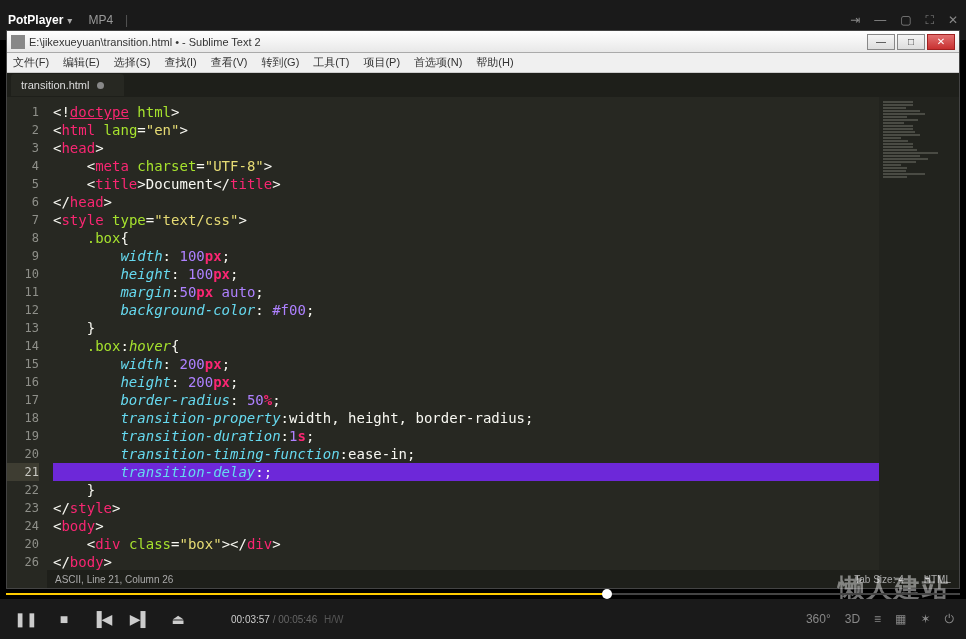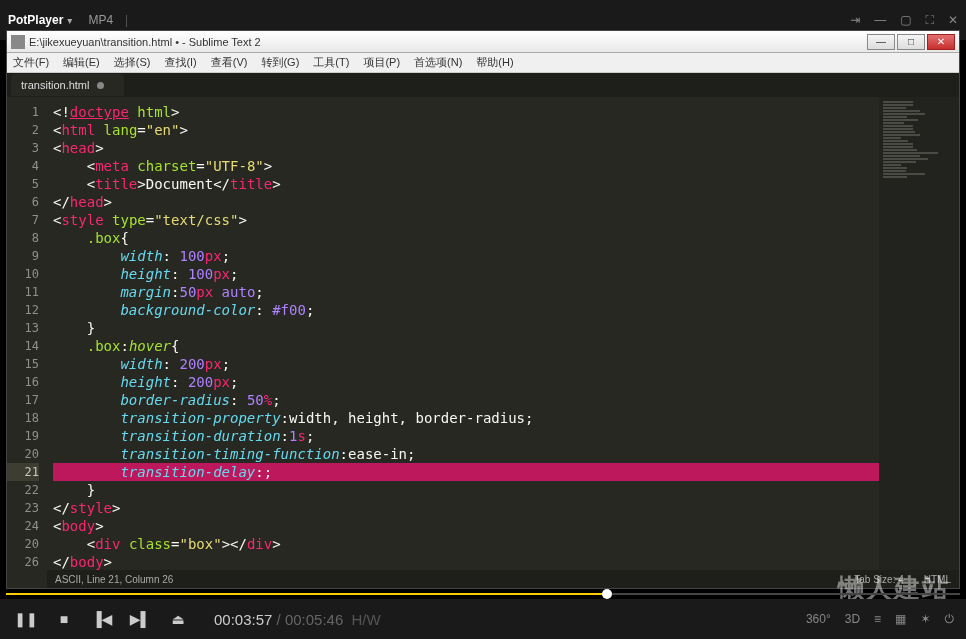--- a/index.html
+++ b/index.html
@@ -27,48 +27,48 @@
 .tabbar { height: 24px; background: #1e1f1a; display: flex; align-items: center; padding-left: 4px; }
 .tab { height: 22px; background: #272822; color: #ddd; font-size: 11px; padding: 0 20px 0 10px; display: flex; align-items: center; border-radius: 3px 3px 0 0; position: relative; }
 .tab .dot { width: 7px; height: 7px; border-radius: 50%; background: #888; margin-left: 8px; }
 
 .editor-body { flex: 1; display: flex; background: #272822; font-family: "Consolas", monospace; font-size: 14px; overflow: hidden; position: relative; }
 .gutter { width: 40px; text-align: right; color: #8f908a; padding: 6px 8px 0 0; line-height: 18px; font-size: 12px; user-select: none; }
 .gutter div { height: 18px; }
 .gutter .hl { background: #3e3d32; color: #c8c8c2; }
 .code { flex: 1; padding: 6px 0 0 6px; line-height: 18px; color: #f8f8f2; white-space: pre; }
 .code .line { height: 18px; }
-.code .line.hl { background: #be185d; }
+.code .line.hl { background: #6d28d9; }
 .minimap { width: 80px; background: #22231e; padding: 4px; }
 .minimap .mm-line { height: 2px; margin-bottom: 1px; background: #4a4b44; }
 
 .c-tag { color: #f92672; }
 .c-attr { color: #a6e22e; }
 .c-str { color: #e6db74; }
 .c-text { color: #f8f8f2; }
 .c-prop { color: #66d9ef; font-style: italic; }
 .c-num { color: #ae81ff; }
-.c-unit { color: #f92672; }
+.c-unit { color: #f92672; font-weight: bold; }
 .c-sel { color: #a6e22e; }
 .c-punct { color: #f8f8f2; }
 .c-brkt { color: #f8f8f2; }
 .c-doctype { color: #f92672; text-decoration: underline; }
 .c-pseudo { color: #a6e22e; font-style: italic; }
 
 .statusbar { height: 18px; background: #1e1f1a; color: #aaa; font-size: 10px; display: flex; align-items: center; padding: 0 8px; margin-left: 40px; }
 .statusbar .right { margin-left: auto; display: flex; gap: 20px; }
 
 .progress { position: absolute; bottom: 42px; left: 6px; right: 6px; height: 6px; display: flex; align-items: center; }
 .progress .track { flex: 1; height: 2px; background: #444; position: relative; }
 .progress .fill { position: absolute; left: 0; top: 0; height: 2px; background: #ffcc00; width: 63%; }
 .progress .thumb { position: absolute; left: 63%; top: -4px; width: 10px; height: 10px; background: #fff; border-radius: 50%; transform: translateX(-50%); }
 
 .playbar { position: absolute; bottom: 0; left: 0; right: 0; height: 40px; background: #1a1a1a; display: flex; align-items: center; padding: 0 12px; color: #ccc; font-size: 12px; }
 .playbar .pbtn { width: 28px; height: 28px; display: flex; align-items: center; justify-content: center; margin-right: 10px; cursor: pointer; font-size: 14px; }
-.playbar .time { margin-left: 12px; font-size: 15px; }
+.playbar .time { margin-left: 29px; font-size: 10px; }
 .playbar .time .dur { color: #666; }
 .playbar .time .hw { color: #555; margin-left: 4px; }
 .playbar .right { margin-left: auto; display: flex; align-items: center; gap: 14px; color: #888; font-size: 12px; }
 .watermark { position: absolute; right: 16px; bottom: 33px; color: rgba(255,255,255,0.45); font-size: 26px; font-weight: bold; letter-spacing: 2px; }
 </style>
 </head>
 <body>
 
 <div class="titlebar">
   <span class="app-name">PotPlayer</span>

